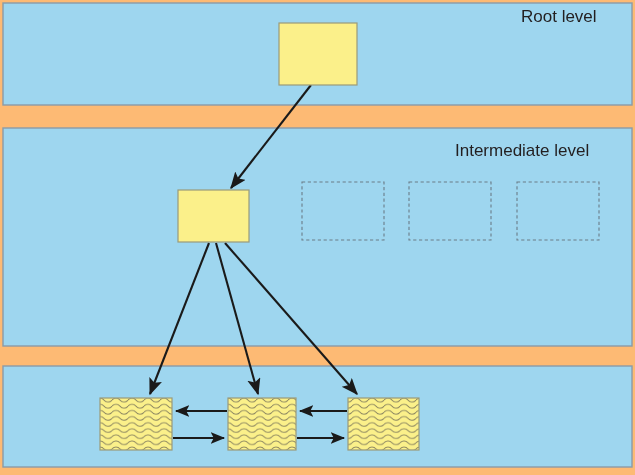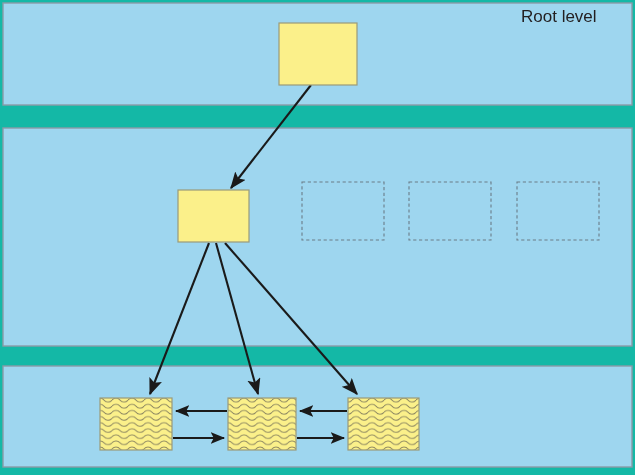--- a/index.html
+++ b/index.html
@@ -7,21 +7,21 @@
     padding: 0;
     background: #ffffff;
   }
   body {
     font-family: "Liberation Sans", sans-serif;
   }
   #canvas {
     position: relative;
     width: 635px;
     height: 475px;
-    background: #14b8a6;
+    background: #fdba74;
     overflow: hidden;
   }
   #canvas svg.layer {
     position: absolute;
     left: 0;
     top: 0;
     width: 635px;
     height: 475px;
     overflow: visible;
   }
@@ -81,15 +81,16 @@
       <rect x="178" y="190" width="71" height="52" fill="#fbf08a" stroke="#9a9a7a" stroke-width="1.2"></rect>
 
       <rect x="100" y="398" width="72" height="52" fill="url(#wavy)" stroke="#9a9a7a" stroke-width="1.2"></rect>
       <rect x="228" y="398" width="68" height="52" fill="url(#wavy)" stroke="#9a9a7a" stroke-width="1.2"></rect>
       <rect x="348" y="398" width="71" height="52" fill="url(#wavy)" stroke="#9a9a7a" stroke-width="1.2"></rect>
     </g>
   </svg>
 
   <div class="band-label" style="left:521px; top:7px;">Root level</div>
 
+  <div class="band-label" style="left:455px; top:141px;">Intermediate level</div>
 
 
 </div>
 
 </body></html>

